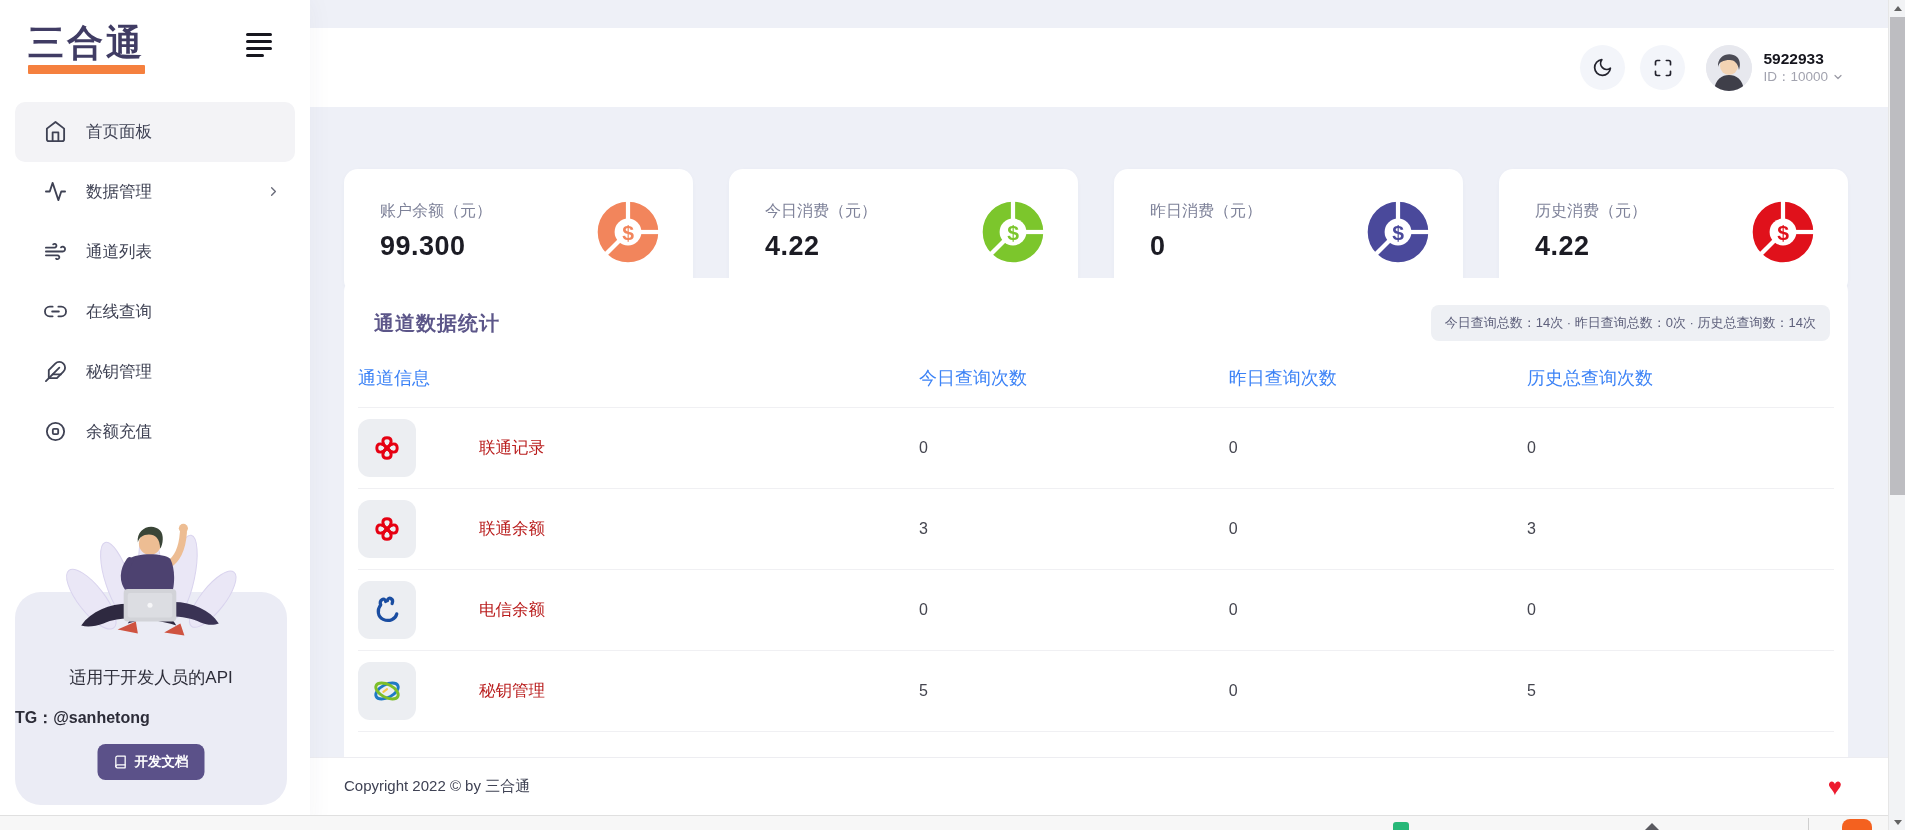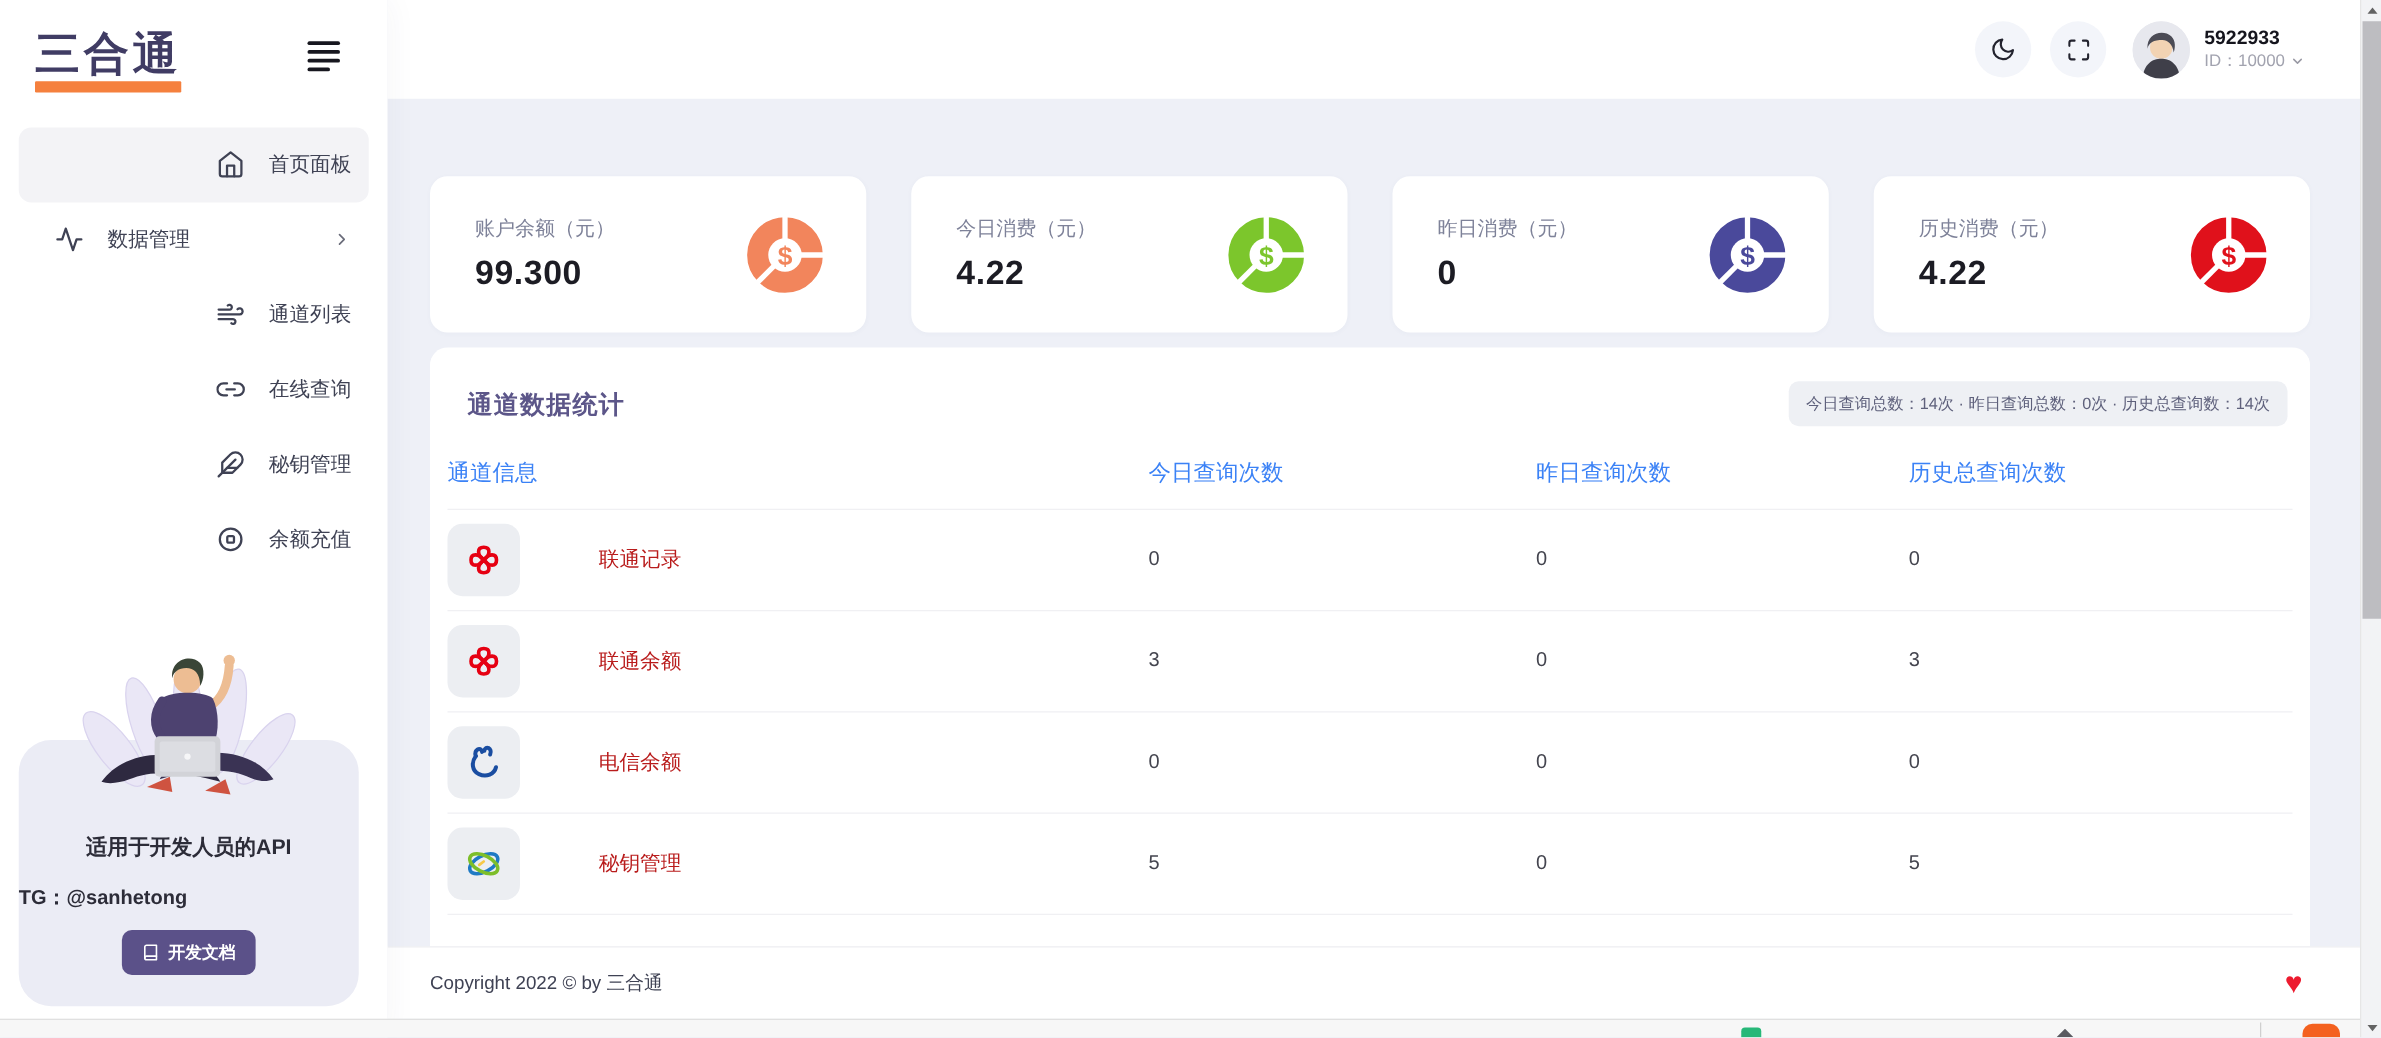--- a/index.html
+++ b/index.html
@@ -26,48 +26,48 @@
   .hamburger .bar { height: 3px; background: #17171f; border-radius: 2px; margin-bottom: 4px; }
   .hamburger .b1 { width: 26px; }
   .hamburger .b2 { width: 26px; margin-left: 0; }
   .hamburger .b3 { width: 26px; }
   .hamburger .b4 { width: 18px; }
 
   .menu { padding: 0 15px; margin-top: 28px; }
   .menu-item {
     height: 60px; display: flex; align-items: center; gap: 19px;
     padding-left: 29px; padding-right: 14px; border-radius: 10px;
-    font-size: 16.5px; color: #3f4254; cursor: pointer; justify-content: flex-end;
+    font-size: 16.5px; color: #3f4254; cursor: pointer;
   }
   .menu-item.active { background: #f3f3f6; }
   .menu-item .mi-icon { width: 23px; height: 23px; color: #3f4254; flex: 0 0 auto; }
   .menu-item .chevron { margin-left: auto; color: #6a6c7a; }
 
   .illu { position: absolute; left: 28px; top: 498px; width: 244px; height: 172px; z-index: 2; pointer-events: none; }
   .promo-card {
     position: absolute; left: 15px; top: 592px; width: 272px; height: 213px;
     background: #ebecf5; border-radius: 26px; z-index: 1;
   }
-  .promo-line1 { position: absolute; top: 74px; width: 100%; text-align: center; font-size: 17px; font-weight: 700; color: #2c2c38; }
+  .promo-line1 { position: absolute; top: 74px; width: 100%; text-align: center; font-size: 17px; font-weight: 400; color: #2c2c38; }
   .promo-line2 { position: absolute; top: 116px; width: 100%; text-align: left; font-size: 16px; font-weight: 700; color: #2c2c38; }
   .promo-btn {
     position: absolute; top: 152px; left: 50%; transform: translateX(-50%);
     display: inline-flex; align-items: center; gap: 7px;
     background: #5b5189; color: #fff; border: none; border-radius: 8px;
     font-size: 13.5px; font-weight: 700; padding: 9px 16px; cursor: pointer;
     font-family: inherit;
     text-align: center;
   }
 
   
   .main { position: absolute; left: 310px; top: 0; right: 17px; bottom: 0; }
 
   .topbar {
     height: 79px; background: #fff; display: flex; align-items: center;
-    justify-content: flex-end; gap: 15px; padding-right: 44px;
+    justify-content: flex-end; gap: 15px; padding-right: 44px; margin-top: 28px;
   }
   .round-btn {
     width: 45px; height: 45px; border-radius: 50%; background: #f3f5fa;
     display: flex; align-items: center; justify-content: center; cursor: pointer; border: none;
   }
   .userbox { display: flex; align-items: center; gap: 11px; margin-left: 6px; cursor: pointer; }
   .avatar { width: 46px; height: 46px; border-radius: 50%; overflow: hidden; background: #e7e8ee; }
   .user-meta { line-height: 1.25; }
   .user-name { font-size: 15.5px; font-weight: 800; color: #15151d; }
   .user-id { font-size: 13.5px; color: #a2a3af; display: flex; align-items: center; gap: 4px; }

